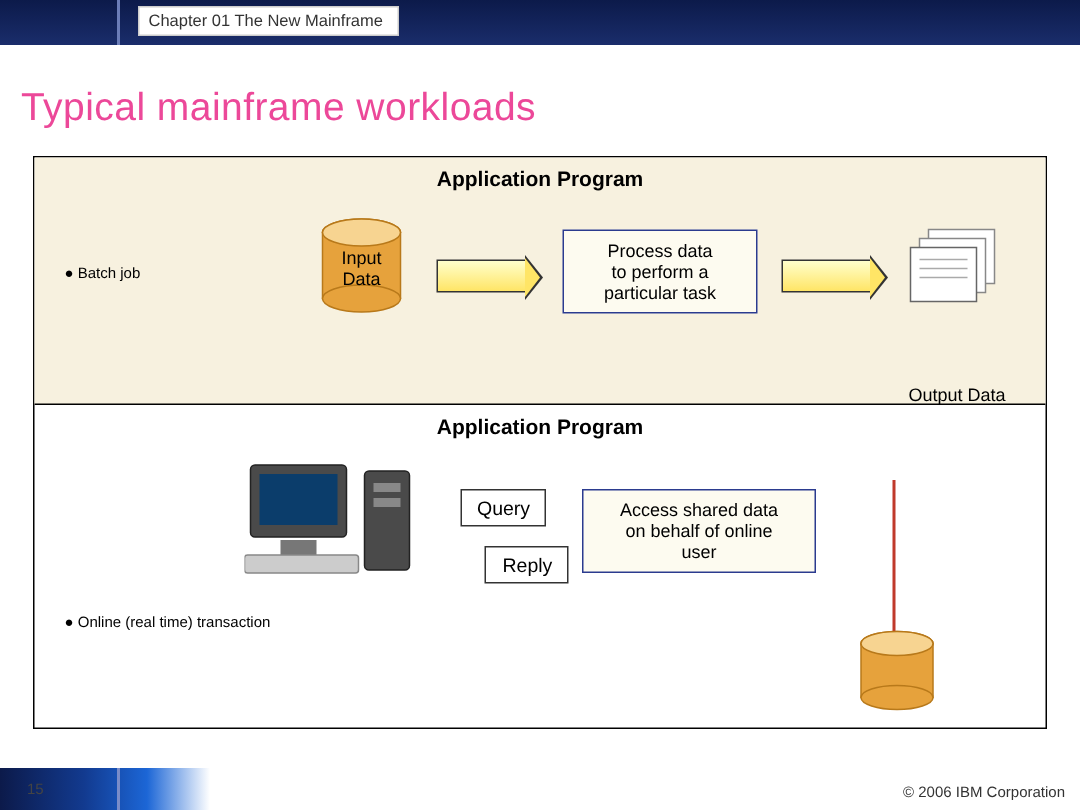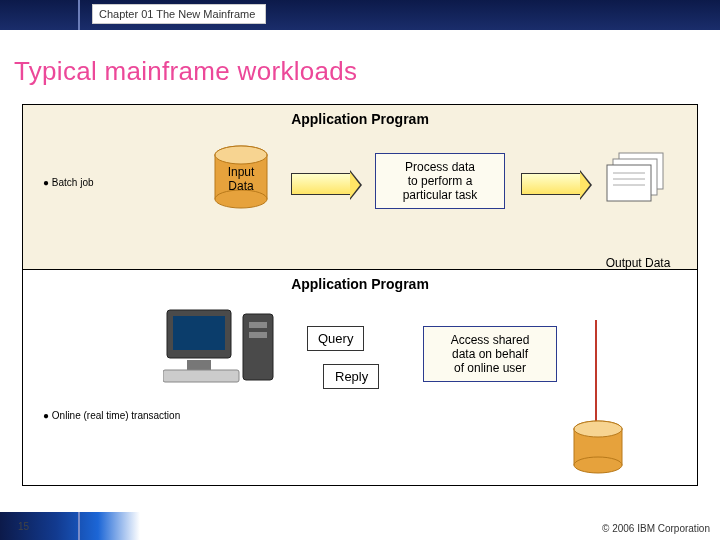--- a/index.html
+++ b/index.html
@@ -82,21 +82,21 @@
       <rect x="80" y="10" width="30" height="66" rx="3" fill="#4a4a4a" stroke="#222"></rect>
       <rect x="86" y="18" width="18" height="6" fill="#888"></rect>
         <rect x="86" y="28" width="18" height="6" fill="#888"></rect>
     </svg>
 
     <div class="qbox" style="left:284px; top:56px;">Query</div>
     <div class="qbox" style="left:300px; top:94px;padding-left:11px;">Reply</div>
 
     <div class="bullet" style="left:20px; top:140px;">● <span>Online (real time) transaction</span></div>
 
-    <div class="procbox" style="left:400px; top:56px; width:134px;">Access shared data on behalf of online user</div>
+    <div class="procbox" style="left:365px; top:56px; width:156px;">Access shared data on behalf of online user</div>
 
     <div class="stick" style="left:572px; top:50px; height:112px;"></div>
     <svg style="position:absolute; left:548px; top:150px;" width="54" height="56">
       <ellipse cx="27" cy="9" rx="24" ry="8" fill="#f2c46b" stroke="#b8791a"></ellipse>
       <rect x="3" y="9" width="48" height="36" fill="#e6a23c" stroke="#b8791a"></rect>
       <ellipse cx="27" cy="45" rx="24" ry="8" fill="#e6a23c" stroke="#b8791a"></ellipse>
       <ellipse cx="27" cy="9" rx="24" ry="8" fill="#f7d491" stroke="#b8791a"></ellipse>
     </svg>
   </div>
 

